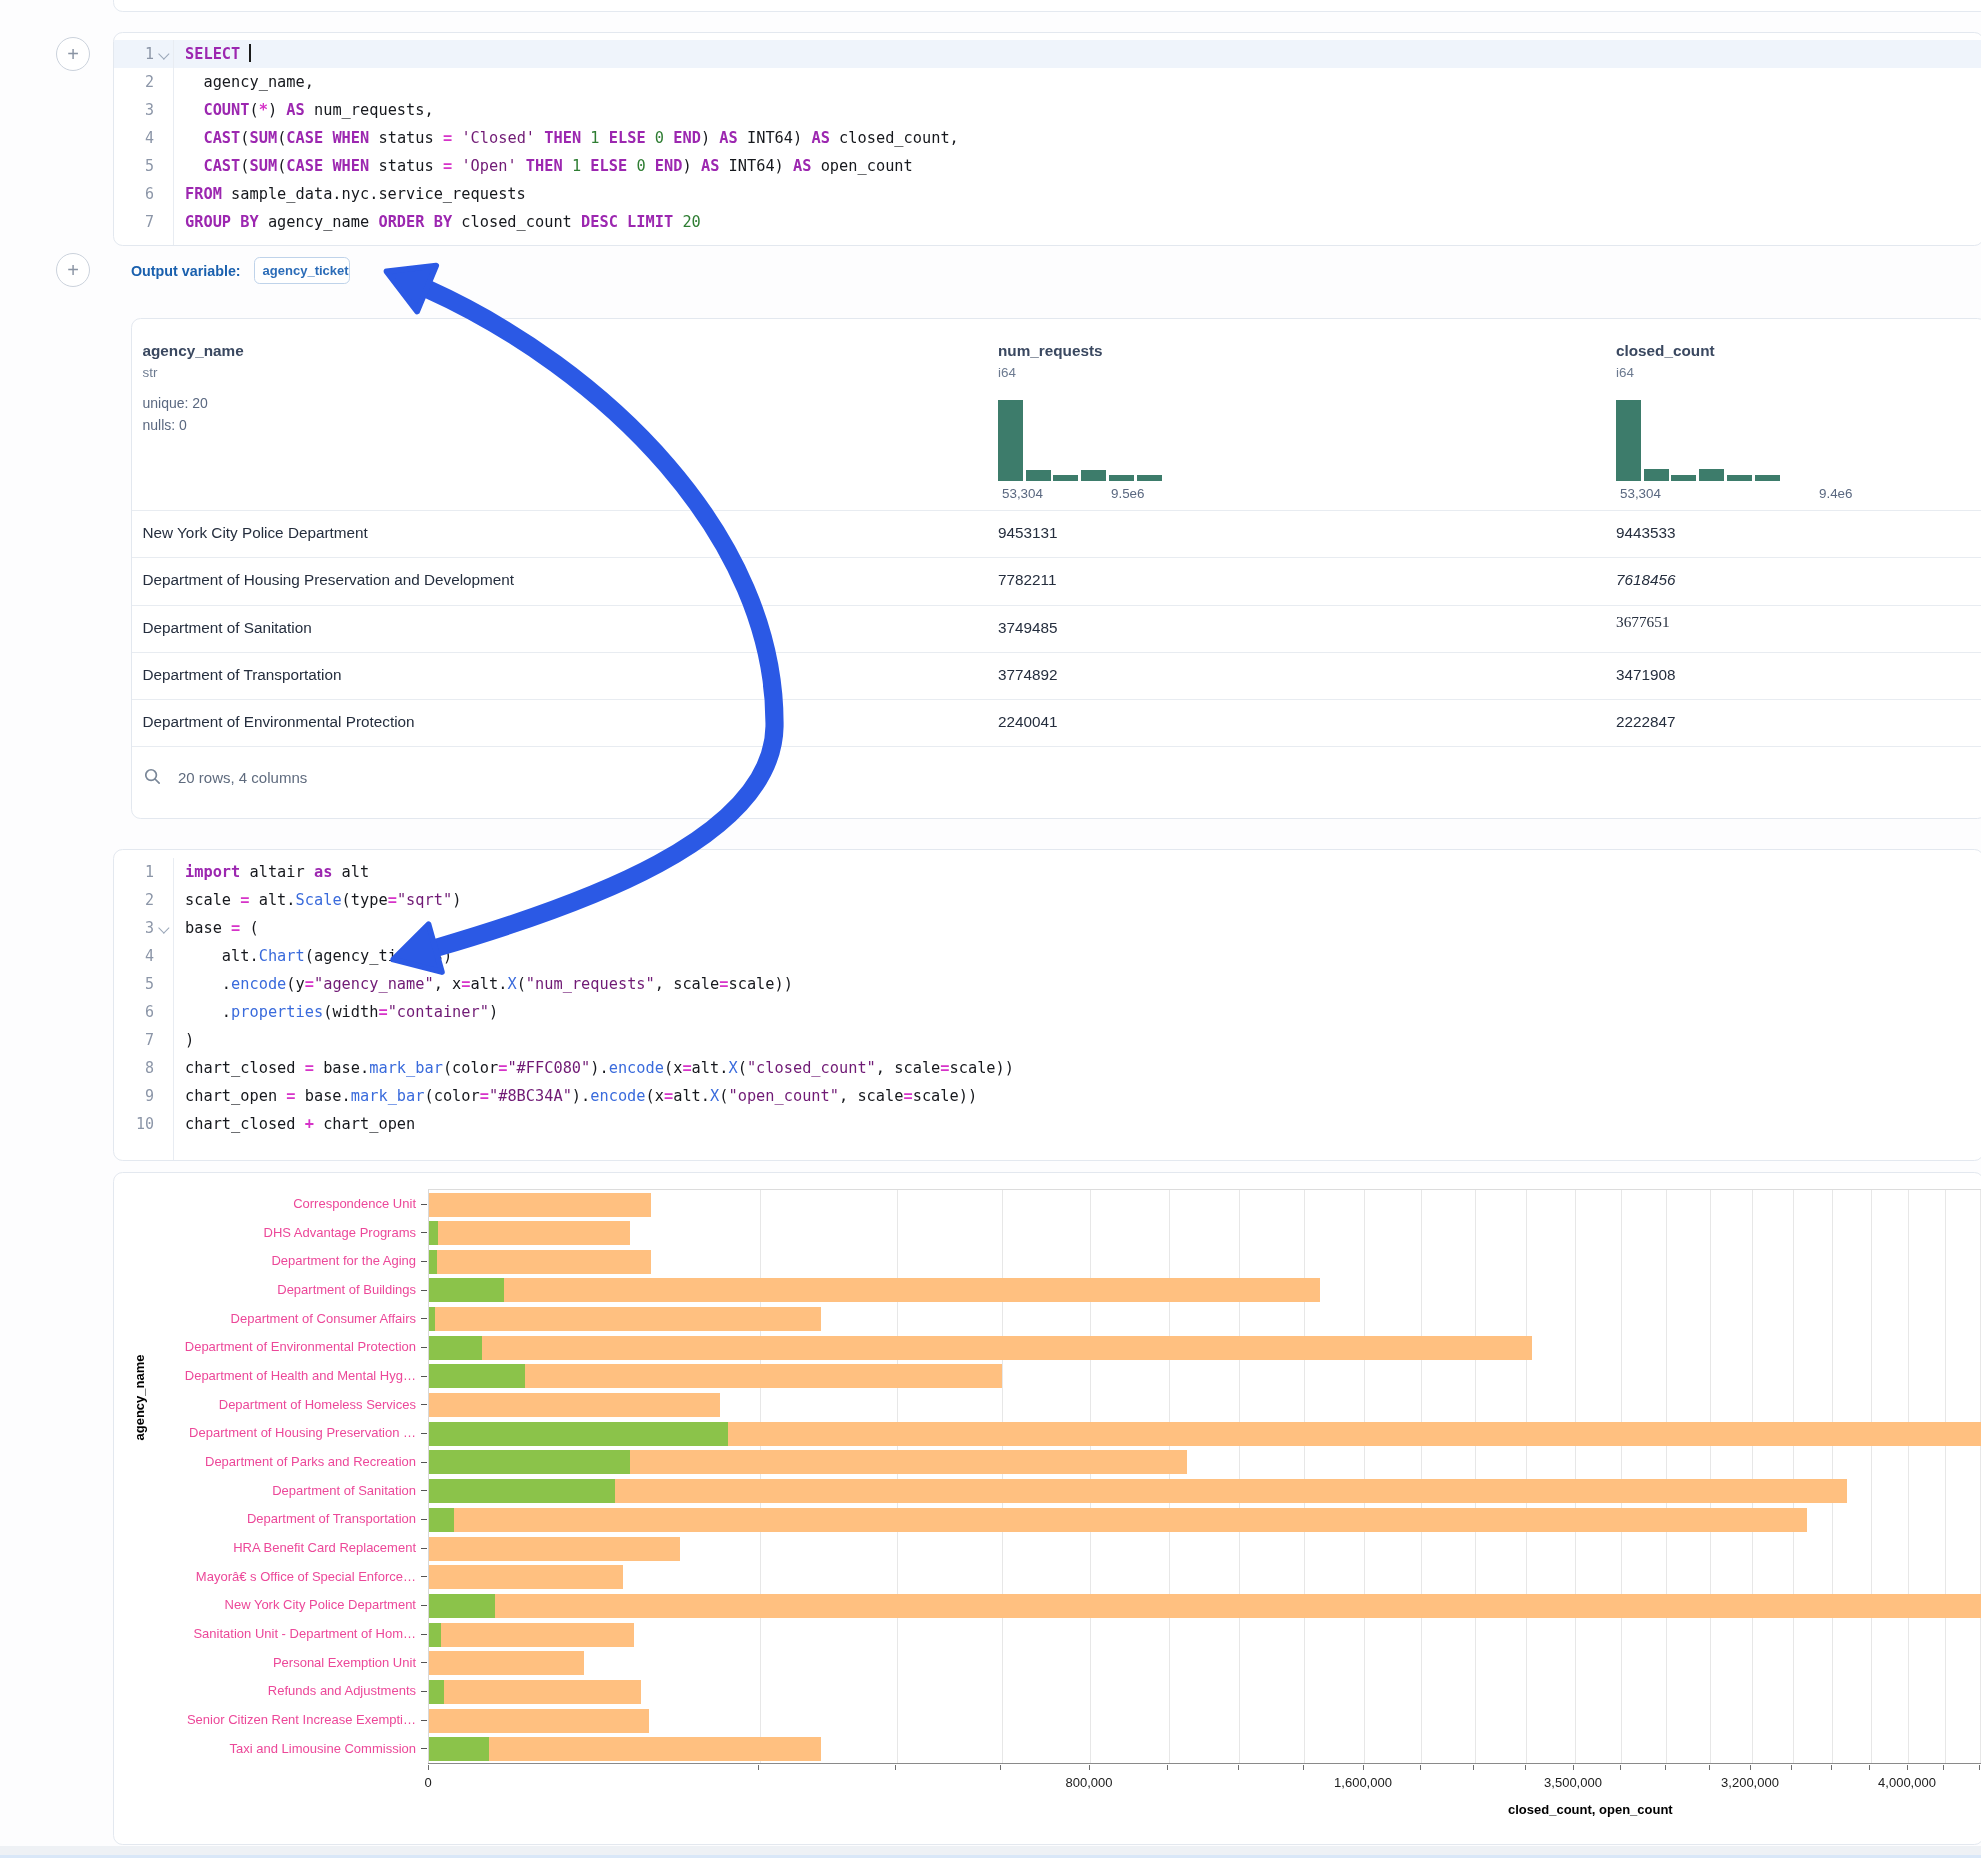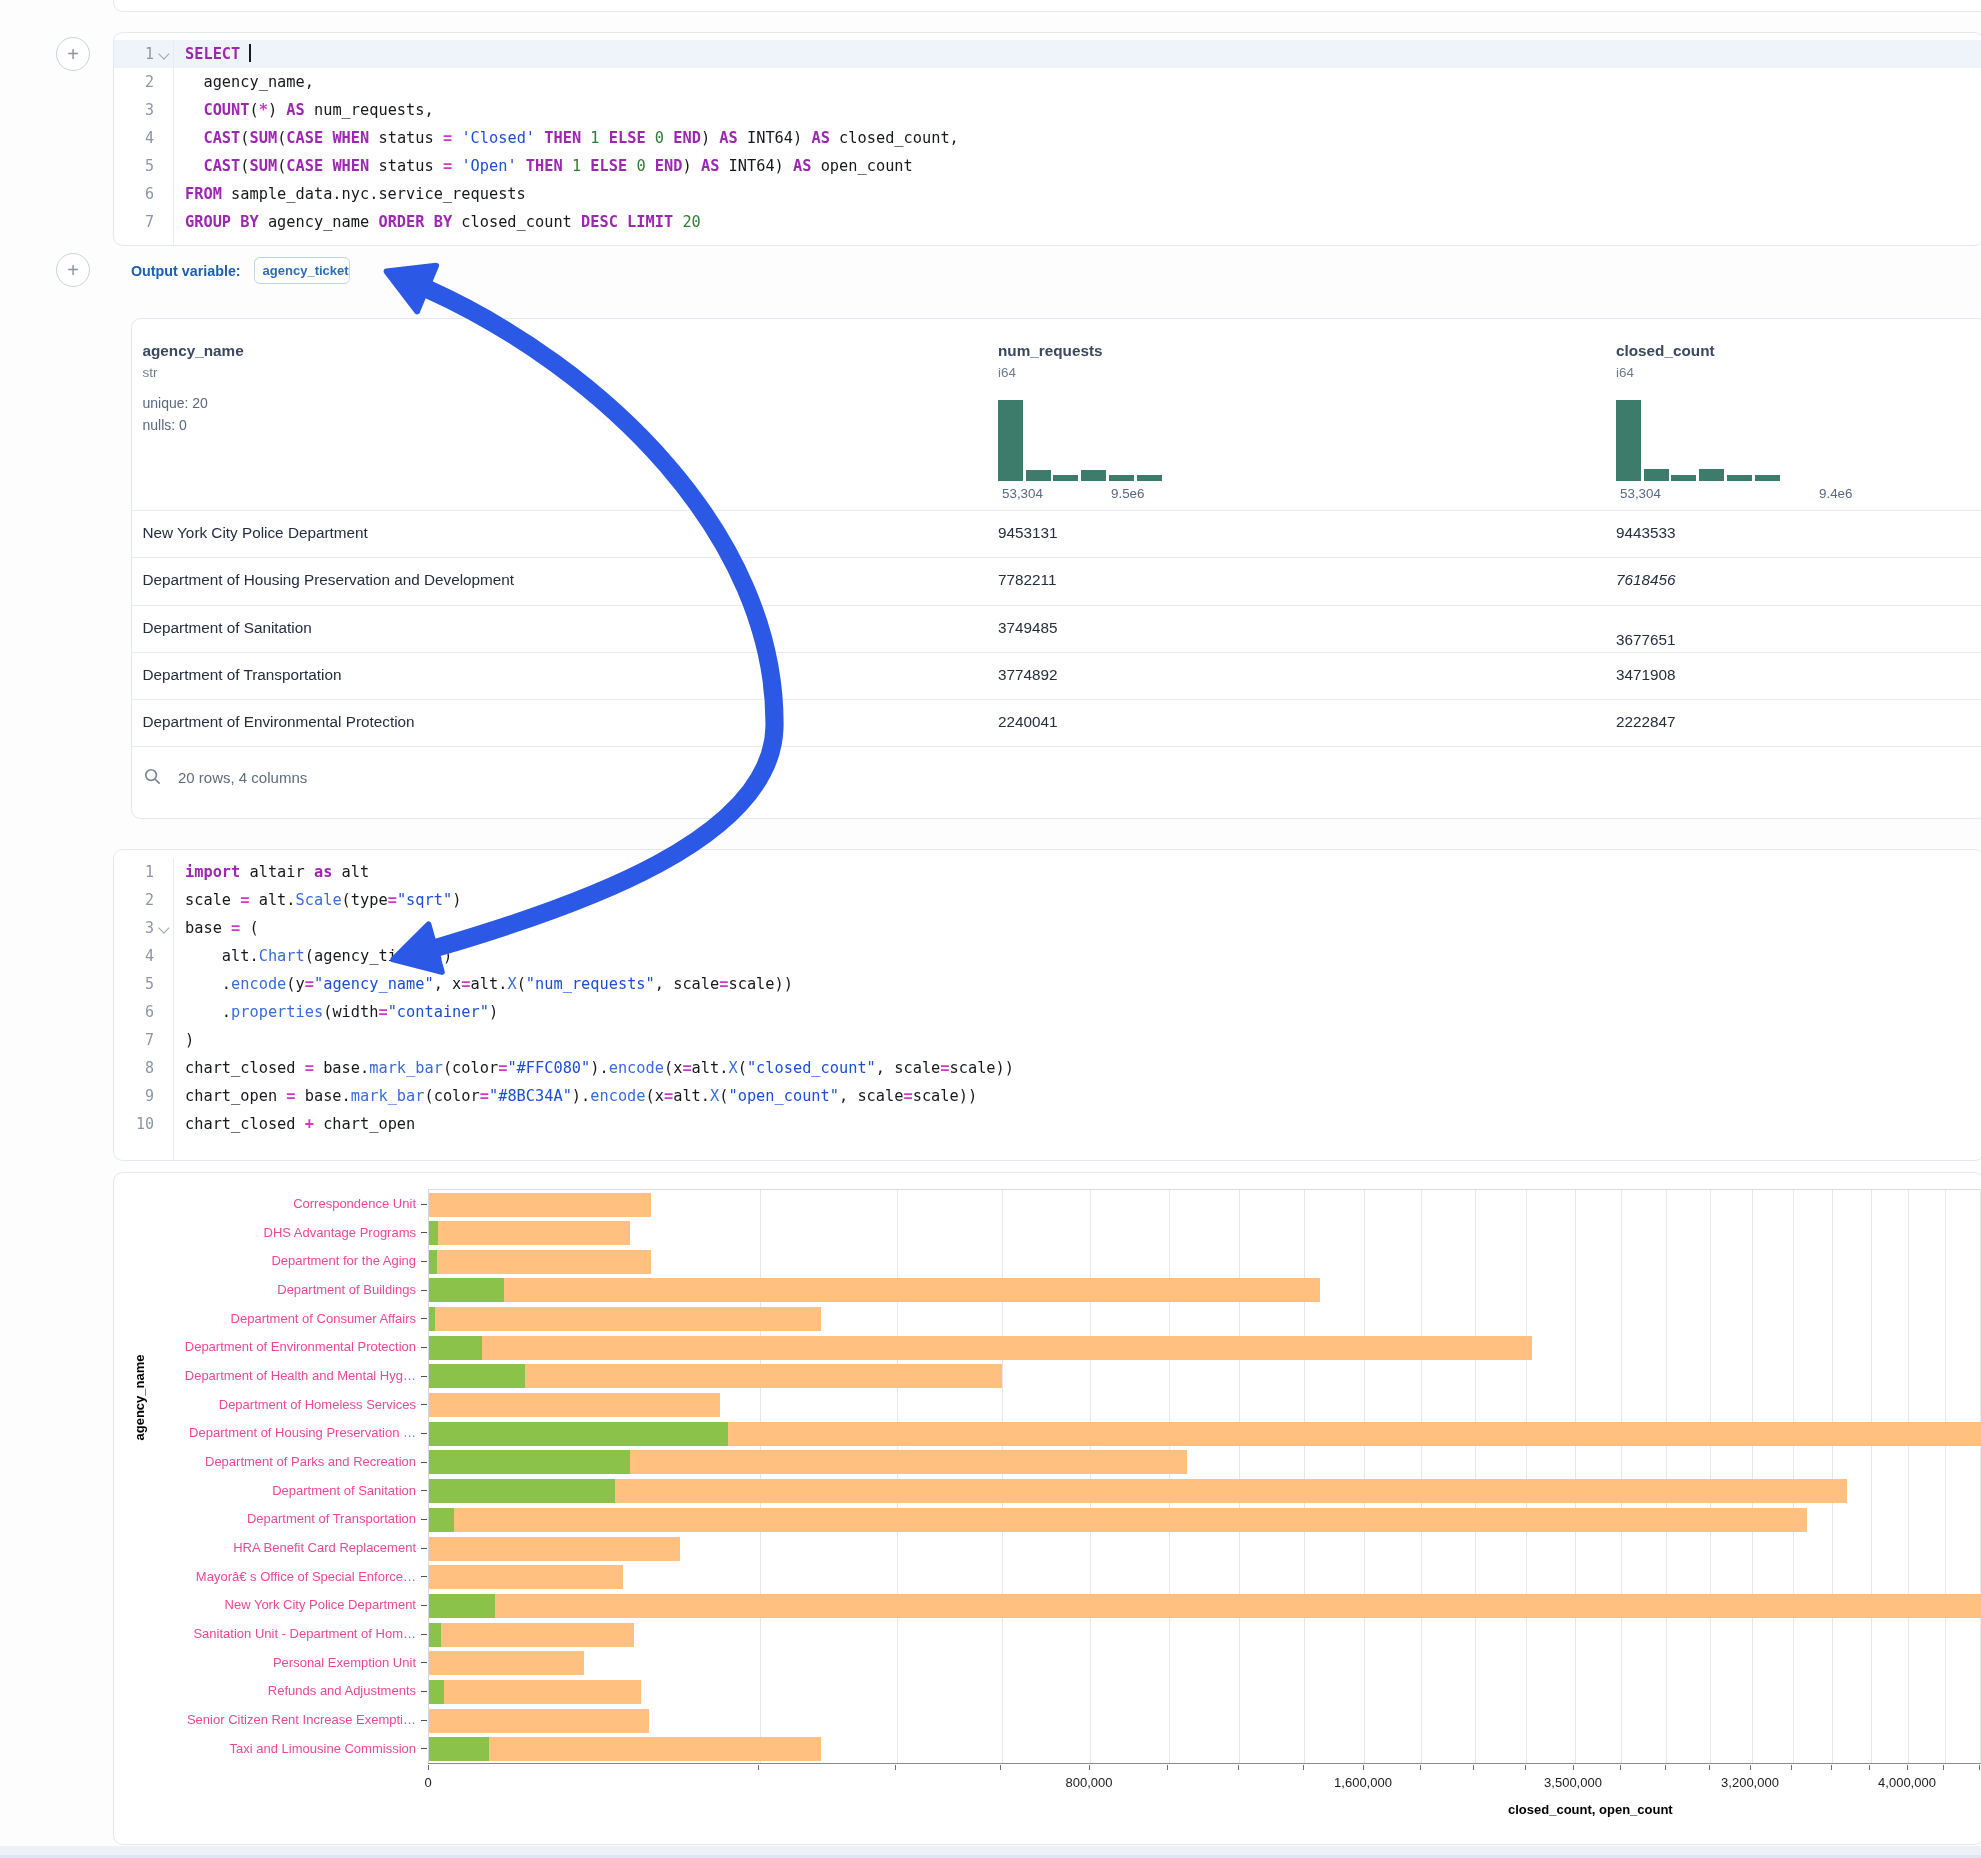--- a/index.html
+++ b/index.html
@@ -9,21 +9,21 @@
   .code-area{position:absolute;left:0;top:0;right:0;bottom:0;
              font-family:"DejaVu Sans Mono",monospace;font-size:15.3px;color:#16181d;}
   .code-line{position:relative;height:28px;line-height:28px;white-space:pre;}
   .code-line.hl{background:#eff4fb;}
   .gutter-num{position:absolute;left:0;width:40px;text-align:right;color:#8c96a8;font-size:15px;}
   .caret{position:absolute;left:46px;top:10.5px;width:6.7px;height:6.7px;border-right:1.4px solid #9aa6b8;border-bottom:1.4px solid #9aa6b8;transform:rotate(45deg);}
   .gutter-divider{position:absolute;left:59px;top:0;bottom:0;width:1px;background:#e8ecf2;}
   .code-text{position:absolute;left:71px;top:0;}
   .tok-kw{color:#9c27b0;font-weight:bold;margin-top:48px;}
   .tok-fn{color:#3a6bdc;}
-  .tok-str{color:#1d4ed8;}
+  .tok-str{color:#701a75;}
   .tok-num{color:#2e7d32;}
   .tok-op{color:#d633c8;font-weight:bold;}
   .tok-pl{color:#16181d;}
   .cursor{display:inline-block;width:1.9px;height:18px;background:#1a1a1a;vertical-align:-3.8px;}
   .plus-btn{position:absolute;width:34px;height:34px;border-radius:50%;border:1.4px solid #cbd2dc;background:#fff;
             color:#8a94a4;font-size:20px;line-height:32px;text-align:center;box-sizing:border-box;}
   .outvar-label{position:absolute;font-size:14.3px;font-weight:bold;color:#1a60ae;}
   .outvar-pill{position:absolute;height:27px;line-height:25px;width:96px;padding:0 7.6px;border:1px solid #bfd3ea;
                border-radius:5.7px;background:#fff;color:#2b6cb8;font-size:13px;font-weight:bold;
                white-space:nowrap;overflow:hidden;box-sizing:border-box;}
@@ -114,21 +114,21 @@
       <div class="t-border" style="top:238px;"></div>
       <div style="position:absolute;left:0;right:0;top:238px;height:47px;">
         <div class="t-cell" style="left:10.5px;top:14.3px;">Department of Housing Preservation and Development</div>
         <div class="t-cell" style="left:866px;top:14.3px;">7782211</div>
         <div class="t-cell" style="left:1484px;top:14.3px;font-style:italic;">7618456</div>
       </div>
       <div class="t-border" style="top:286px;"></div>
       <div style="position:absolute;left:0;right:0;top:286px;height:47px;">
         <div class="t-cell" style="left:10.5px;top:14.3px;">Department of Sanitation</div>
         <div class="t-cell" style="left:866px;top:14.3px;">3749485</div>
-        <div class="t-cell" style="left:1484px;top:26px;">3677651</div>
+        <div class="t-cell" style="left:1484px;top:8px;font-family:Liberation Serif, serif;">3677651</div>
       </div>
       <div class="t-border" style="top:333px;"></div>
       <div style="position:absolute;left:0;right:0;top:333px;height:47px;">
         <div class="t-cell" style="left:10.5px;top:14.3px;">Department of Transportation</div>
         <div class="t-cell" style="left:866px;top:14.3px;">3774892</div>
         <div class="t-cell" style="left:1484px;top:14.3px;">3471908</div>
       </div>
       <div class="t-border" style="top:380px;"></div>
       <div style="position:absolute;left:0;right:0;top:380px;height:47px;">
         <div class="t-cell" style="left:10.5px;top:14.3px;">Department of Environmental Protection</div>

